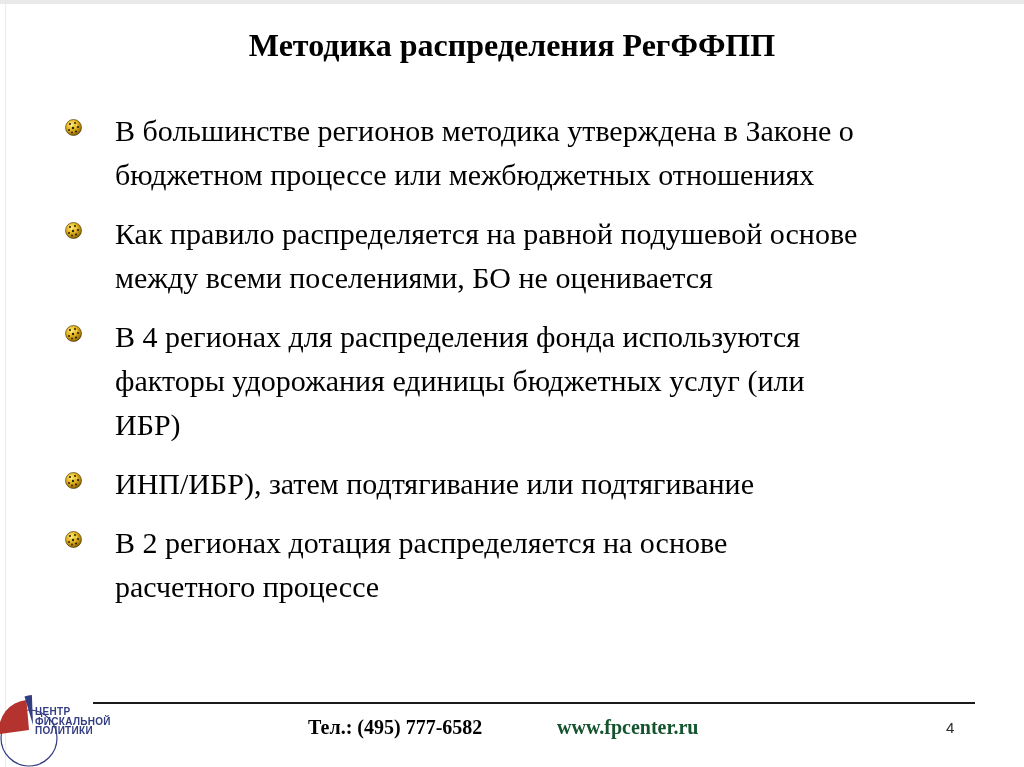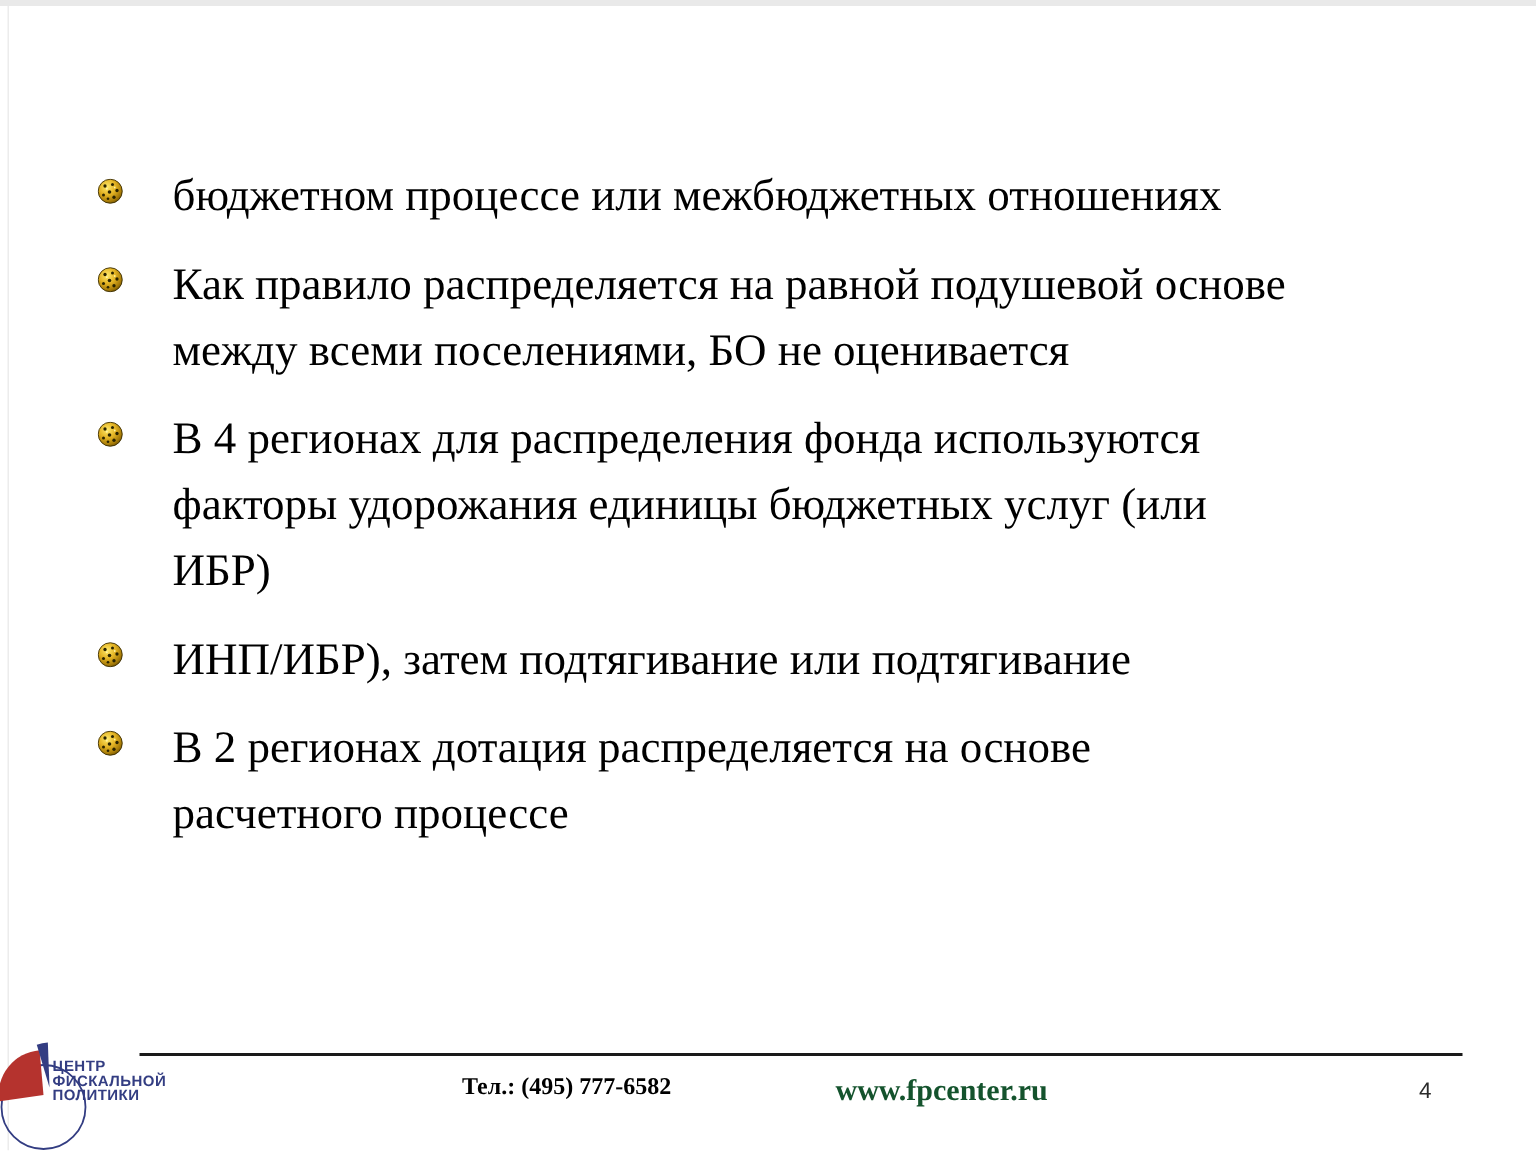--- a/index.html
+++ b/index.html
@@ -47,21 +47,21 @@
     display:block;
     font-size:30px;line-height:44px;color:#000;
   }
   .bullet-text .line{display:block;white-space:nowrap;}
   .footer-line{
     position:absolute;left:93px;top:702px;width:882px;height:2px;
     background:#1a1a1a;
   }
   .footer-phone{
     position:absolute;left:308px;top:716px;
-    font-size:16px;font-weight:bold;color:#000;
+    font-size:20px;font-weight:bold;color:#000;
     font-family:"Liberation Serif","DejaVu Serif",serif;
     white-space:nowrap;
   }
   .footer-site{
     position:absolute;left:557px;top:716px;
     font-size:20px;font-weight:bold;color:#14532d;
     font-family:"Liberation Serif","DejaVu Serif",serif;
     white-space:nowrap;
   }
   .page-number{
@@ -93,38 +93,40 @@
       <stop offset="80%" stop-color="#a87c08"></stop>
       <stop offset="100%" stop-color="#6b4e00"></stop>
     </radialGradient>
   </defs>
 </svg>
 
 <div class="slide">
   <div class="edge-top"></div>
   <div class="edge-left"></div>
 
+  <h1 class="title">Методика распределения РегФФПП</h1>
 
   <ul class="bullets">
     <li class="bullet-item">
       <span class="bullet-icon">
         <svg width="17" height="17" viewBox="0 0 17 17">
             <circle cx="8.5" cy="8.5" r="8" fill="url(#goldGrad)" stroke="#3a2c00" stroke-width="0.6"></circle>
             <circle cx="5" cy="5" r="1.1" fill="#2b2400"></circle>
             <circle cx="10" cy="4" r="1" fill="#2b2400"></circle>
             <circle cx="13" cy="8" r="1.1" fill="#2b2400"></circle>
             <circle cx="8" cy="9" r="1.2" fill="#2b2400"></circle>
             <circle cx="4" cy="11" r="1" fill="#2b2400"></circle>
             <circle cx="11" cy="12.5" r="1.1" fill="#2b2400"></circle>
             <circle cx="7" cy="13.5" r="0.9" fill="#2b2400"></circle>
             <circle cx="6.2" cy="6.8" r="0.7" fill="#fff3a0"></circle>
             <circle cx="11.5" cy="6" r="0.6" fill="#fff3a0"></circle>
           </svg>
       </span>
       <span class="bullet-text">
+        <span class="line">В большинстве регионов методика утверждена в Законе о</span>
         <span class="line">бюджетном процессе или межбюджетных отношениях</span>
       </span>
     </li>
     <li class="bullet-item">
       <span class="bullet-icon">
         <svg width="17" height="17" viewBox="0 0 17 17">
             <circle cx="8.5" cy="8.5" r="8" fill="url(#goldGrad)" stroke="#3a2c00" stroke-width="0.6"></circle>
             <circle cx="5" cy="5" r="1.1" fill="#2b2400"></circle>
             <circle cx="10" cy="4" r="1" fill="#2b2400"></circle>
             <circle cx="13" cy="8" r="1.1" fill="#2b2400"></circle>

